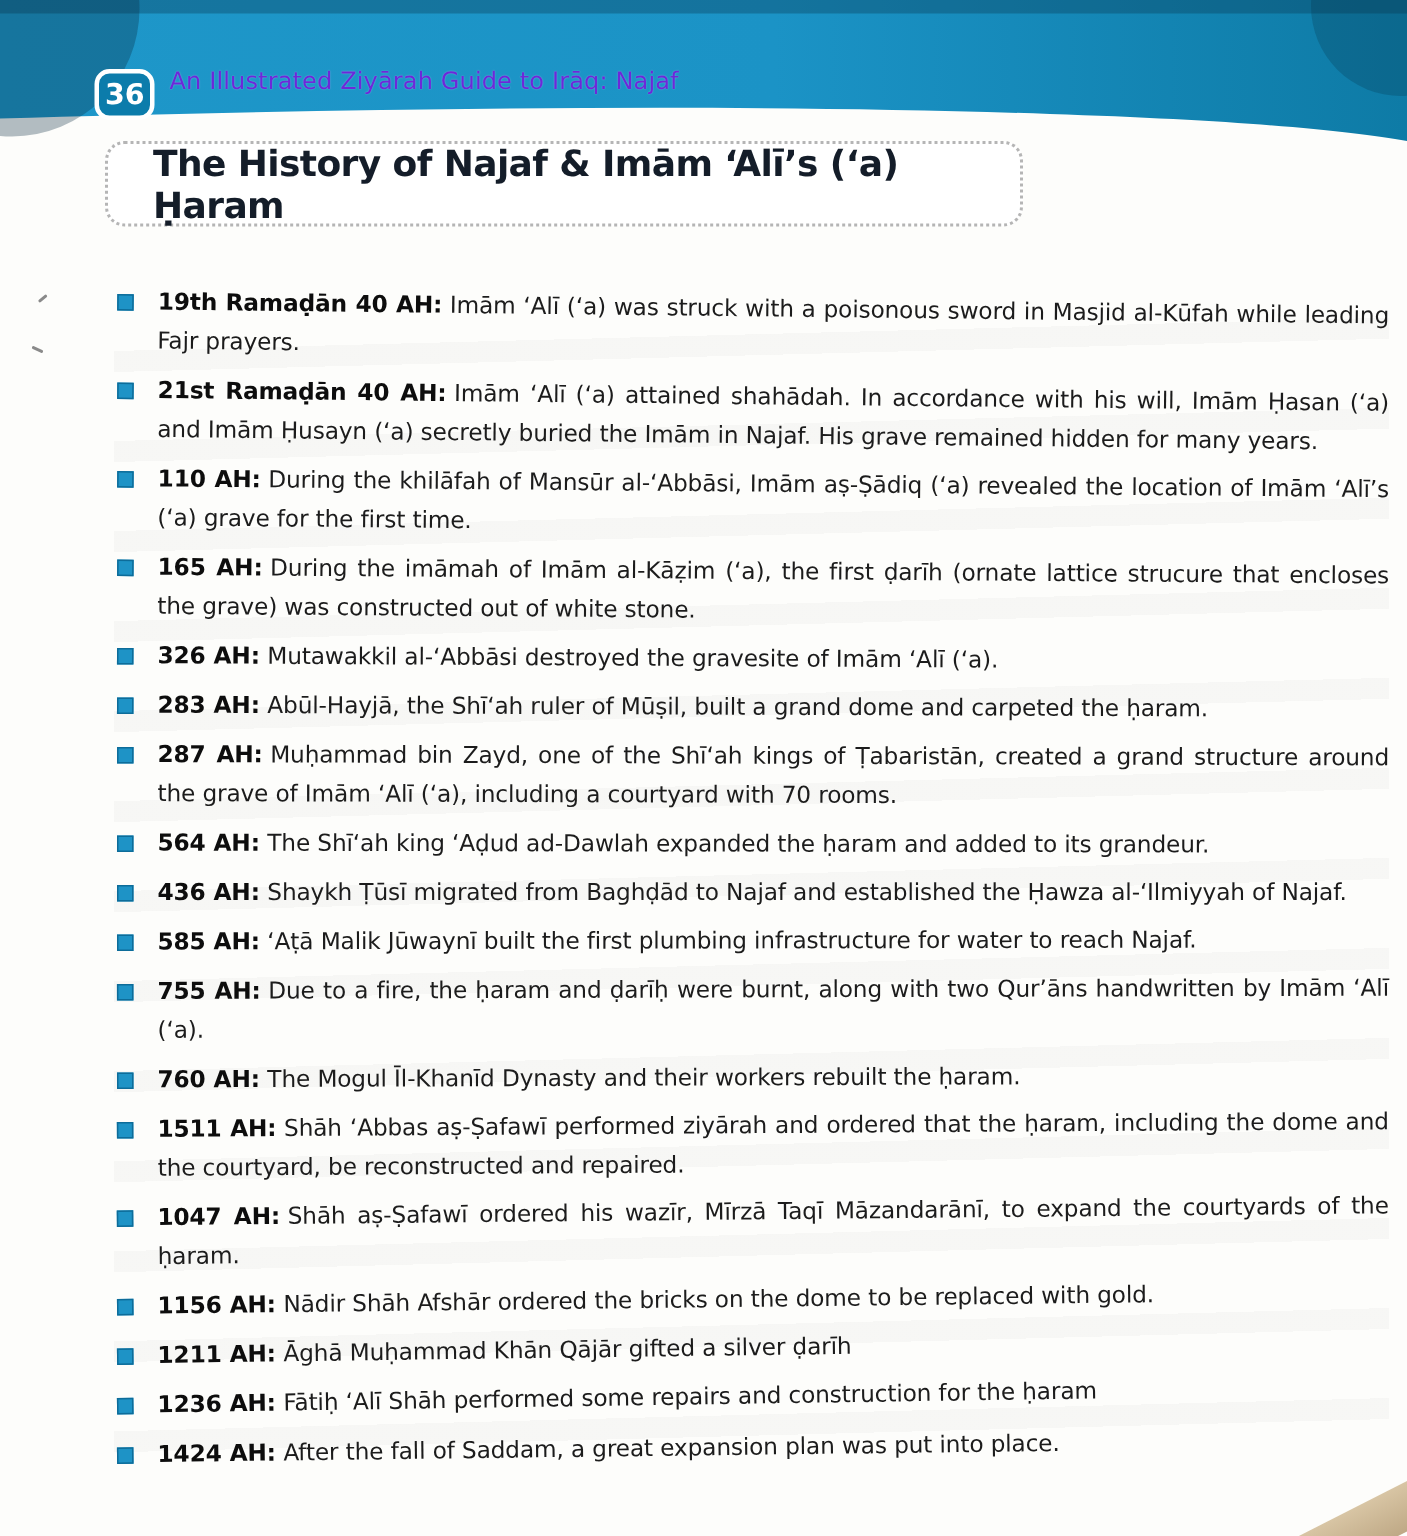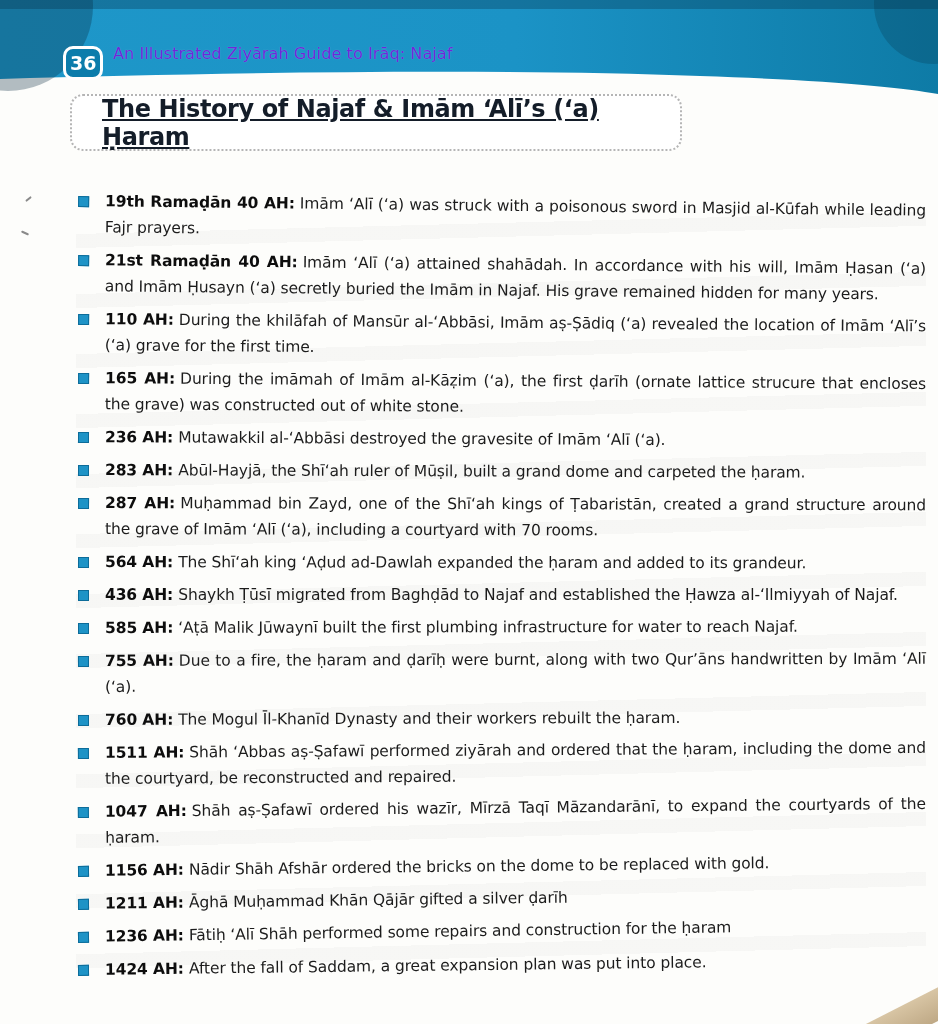--- a/index.html
+++ b/index.html
@@ -23,21 +23,21 @@
     font-size:16px;color:#6d28d9;font-weight:500;letter-spacing:.1px;
     text-shadow:0 0 1px rgba(255,255,255,.4);
   }
   
   .title-box{
     position:absolute;left:70px;top:94px;width:612px;height:57px;
     background:#ffffff;border:2px dotted #b5b5b5;border-radius:13px;
     display:flex;align-items:center;box-sizing:border-box;padding-left:30px;
   }
   .title-box h1{
-    margin:0;font-size:24px;font-weight:bold;color:#141d29;letter-spacing:-.4px;text-decoration:underline;
+    margin:0;font-size:24px;font-weight:bold;color:#141d29;letter-spacing:-.4px;
   }
   
   .timeline{
     position:absolute;left:76px;top:188px;width:850px;margin:0;padding:0;
     list-style:none;
     background:repeating-linear-gradient(178.5deg,
       rgba(0,0,0,0) 0 46px, rgba(110,110,110,.045) 46px 60px);
   }
   .entry{display:flex;margin:0 0 7px 0;transform-origin:0 50%;}
   .bullet{
@@ -121,21 +121,21 @@
     <p class="entry-body"><b class="entry-label">110 AH:</b><span>During the khilāfah of Mansūr al-ʻAbbāsi, Imām aṣ-Ṣādiq (ʻa) revealed the location of Imām ʻAlī’s (ʻa) grave for the first time.</span></p>
   </li>
 
   <li class="entry">
     <span class="bullet"></span>
     <p class="entry-body"><b class="entry-label">165 AH:</b><span>During the imāmah of Imām al-Kāẓim (ʻa), the first ḍarīh (ornate lattice strucure that encloses the grave) was constructed out of white stone.</span></p>
   </li>
 
   <li class="entry">
     <span class="bullet"></span>
-    <p class="entry-body"><b class="entry-label">236 AH:</b><span>Mutawakkil al-ʻAbbāsi destroyed the gravesite of Imām ʻAlī (ʻa).</span></p>
+    <p class="entry-body"><b class="entry-label">326 AH:</b><span>Mutawakkil al-ʻAbbāsi destroyed the gravesite of Imām ʻAlī (ʻa).</span></p>
   </li>
 
   <li class="entry">
     <span class="bullet"></span>
     <p class="entry-body"><b class="entry-label">283 AH:</b><span>Abūl-Hayjā, the Shīʻah ruler of Mūṣil, built a grand dome and carpeted the ḥaram.</span></p>
   </li>
 
   <li class="entry">
     <span class="bullet"></span>
     <p class="entry-body"><b class="entry-label">287 AH:</b><span>Muḥammad bin Zayd, one of the Shīʻah kings of Ṭabaristān, created a grand structure around the grave of Imām ʻAlī (ʻa), including a courtyard with 70 rooms.</span></p>

